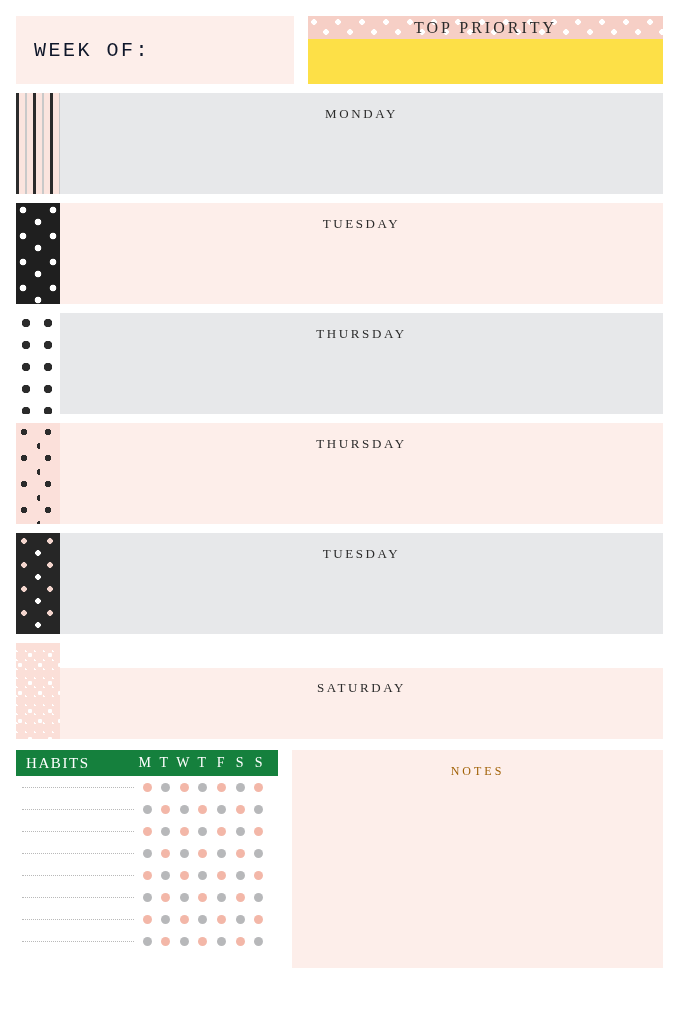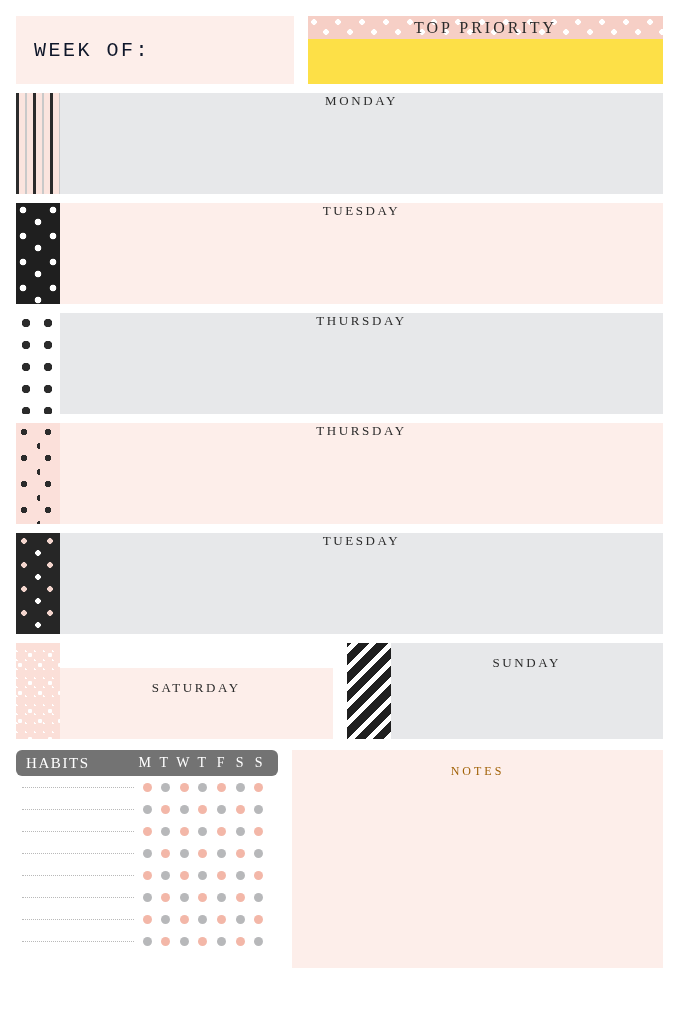--- a/index.html
+++ b/index.html
@@ -95,20 +95,21 @@
     height: 101px;
   }
   .day .tape {
     width: 44px;
     flex: 0 0 44px;
   }
   .day .field {
     flex: 1;
     display: flex;
     justify-content: center;
+    padding-top: 13px;
     box-sizing: border-box;
   }
   .day.grey .field { background: #e7e8ea; }
   .day.pink .field { background: #fdeeea; }
   .day .field .txt {
     font-family: "Liberation Serif", serif;
     font-size: 13px;
     letter-spacing: 2.6px;
     color: #2b2b2b;
   }
@@ -149,27 +150,26 @@
     margin-top: 11px;
     display: flex;
     gap: 14px;
     height: 218px;
   }
   .habits {
     width: 262px;
     flex: 0 0 262px;
   }
   .habits-header {
-    background: #737373;
+    background: #15803d;
     height: 26px;
     display: flex;
     align-items: center;
     padding: 0 8px 0 10px;
     box-sizing: border-box;
-    border-radius: 6px;
   }
   .habits-header .title {
     font-family: "Liberation Serif", serif;
     color: #ffffff;
     font-size: 15px;
     letter-spacing: 1.6px;
     flex: 0 0 110px;
   }
   .habits-header .dows {
     display: flex;
@@ -333,26 +333,20 @@
       <div class="field">
         <span class="txt">TUESDAY</span>
       </div>
     </div>
 
     <div class="weekend">
       <div class="half sat">
         <div class="tape tape-confetti-pink"></div>
         <div class="field">
           <span class="txt">SATURDAY</span>
-        </div>
-      </div>
-      <div class="half sun">
-        <div class="tape tape-diag-dark"></div>
-        <div class="field">
-          <span class="txt">SUNDAY</span>
         </div>
       </div>
     </div>
 
     <div class="bottom">
       <div class="habits">
         <div class="habits-header">
           <span class="title">HABITS</span>
           <span class="dows">
             <span>M</span>

